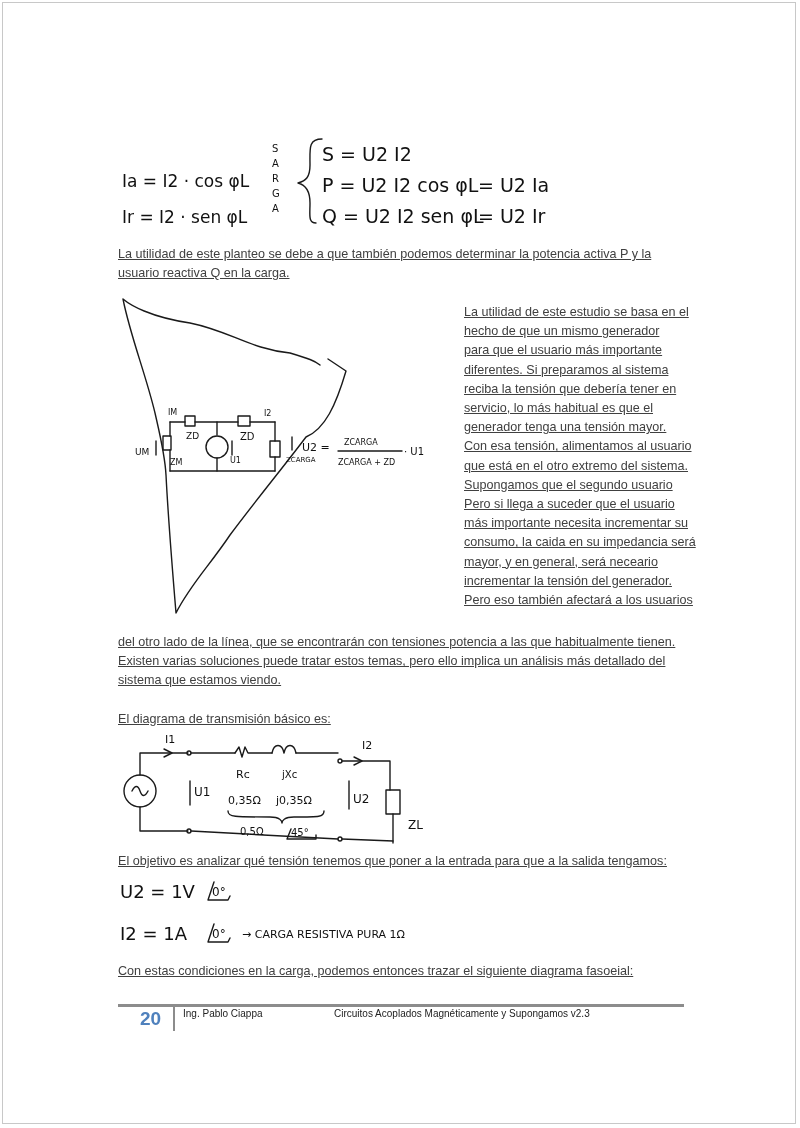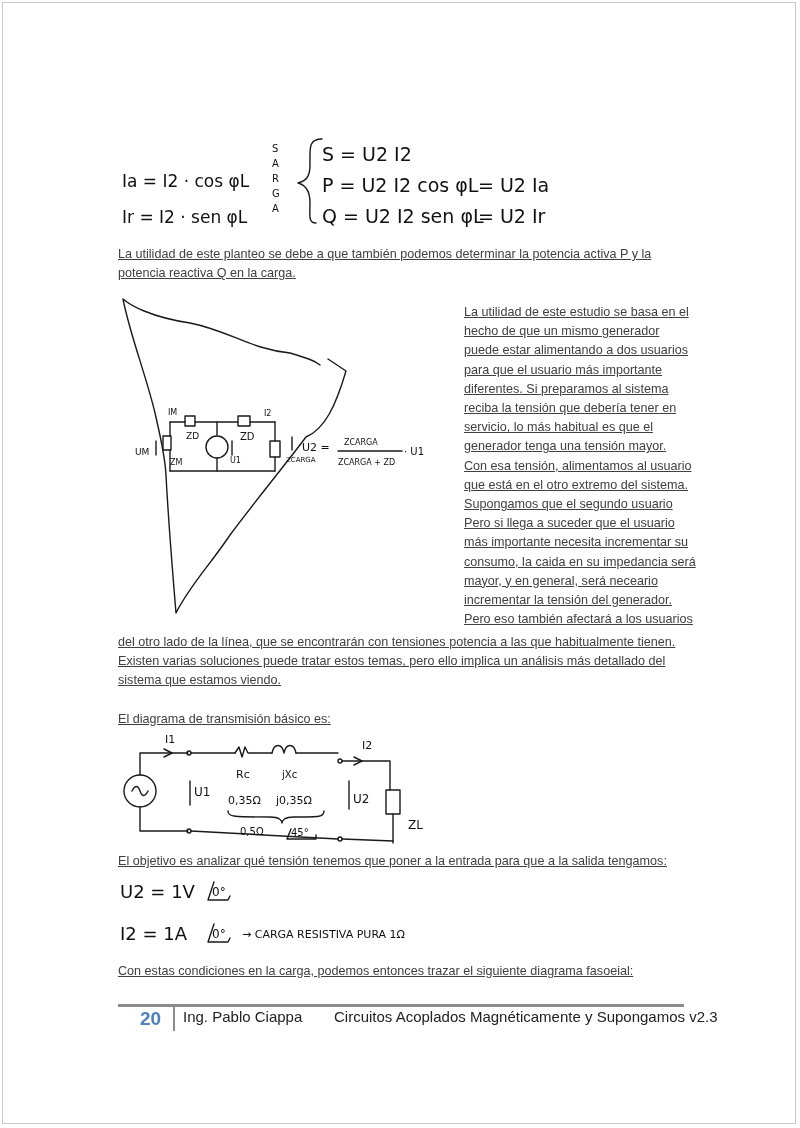--- a/index.html
+++ b/index.html
@@ -5,21 +5,21 @@
   html, body { margin: 0; padding: 0; background: #ffffff; }
   body { width: 800px; height: 1128px; position: relative; overflow: hidden; font-family: "Liberation Sans", sans-serif; }
   .page-border { position: absolute; left: 2px; top: 2px; width: 794px; height: 1122px; border: 1px solid #c8c8c8; box-sizing: border-box; }
   .text { position: absolute; font-family: "Liberation Sans", sans-serif; font-size: 12.6px; color: #404040; line-height: 19.2px; text-decoration: underline; }
   svg.sketch { position: absolute; overflow: visible; }
   svg.sketch path, svg.sketch line, svg.sketch polyline, svg.sketch circle, svg.sketch rect { fill: none; stroke: #1a1a1a; stroke-width: 1.4; stroke-linecap: round; stroke-linejoin: round; }
   svg.sketch text { font-family: "DejaVu Sans", sans-serif; fill: #111; }
   .footer-rule { position: absolute; left: 118px; top: 1004px; width: 566px; height: 3px; background: #8c8c8c; }
   .footer-sep { position: absolute; left: 173px; top: 1007px; width: 2px; height: 24px; background: #8c8c8c; }
   .page-num { position: absolute; left: 140px; top: 1008px; font-family: "Liberation Sans", sans-serif; font-size: 19px; font-weight: bold; color: #4f81bd; text-align: right; }
-  .footer-text { position: absolute; top: 1008px; font-family: "Liberation Sans", sans-serif; font-size: 15px; color: #222; }
+  .footer-text { position: absolute; top: 1008px; font-family: "Liberation Sans", sans-serif; font-size: 10px; color: #222; }
 </style>
 </head>
 <body>
 
 <div class="page-border"></div>
 
 <svg class="sketch" style="left:110px; top:135px;" width="460" height="100">
   <text x="12" y="52" font-size="17">Ia = I2 · cos φL</text>
   <text x="12" y="88" font-size="17">Ir = I2 · sen φL</text>
   <g>
@@ -32,21 +32,21 @@
   <path d="M212,4 C198,4 200,14 200,30 C200,42 196,46 188,48 C196,50 200,56 200,68 C200,80 198,88 206,88"></path>
   <text x="212" y="26" font-size="19">S = U2 I2</text>
   <text x="212" y="57" font-size="19">P = U2 I2 cos φL</text>
   <text x="368" y="57" font-size="19">= U2 Ia</text>
   <text x="212" y="88" font-size="19">Q = U2 I2 sen φL</text>
   <text x="368" y="88" font-size="19">= U2 Ir</text>
 </svg>
 
 <div class="text" style="left:118px; top:245px; width:580px;">
   <div>La utilidad de este planteo se debe a que también podemos determinar la potencia activa P y la</div>
-  <div>potencia reactiva Q en la carga.</div>
+  <div>usuario reactiva Q en la carga.</div>
 </div>
 
 <svg class="sketch" style="left:110px; top:295px;" width="330" height="330">
   <path d="M13,4 C20,10 40,22 80,28 C120,36 140,54 180,58 C200,64 205,66 210,70 M218,64 L236,76 C226,110 215,134 196,142 C175,170 150,200 120,240 C100,270 80,290 66,318 M13,4 C20,40 36,80 45,118 C50,140 55,160 56,180 C58,220 62,270 66,318"></path>
 
   <rect x="53" y="141" width="8" height="14"></rect>
   <line x1="60" y1="127" x2="60" y2="141"></line>
   <line x1="60" y1="155" x2="60" y2="176"></line>
   <line x1="60" y1="127" x2="75" y2="127"></line>
   <rect x="75" y="121" width="10" height="10"></rect>
@@ -74,21 +74,20 @@
   <text x="192" y="156" font-size="11">U2 =</text>
   <text x="234" y="150" font-size="8">ZCARGA</text>
   <line x1="228" y1="156" x2="292" y2="156"></line>
   <text x="228" y="170" font-size="8">ZCARGA + ZD</text>
   <text x="294" y="160" font-size="10">· U1</text>
 </svg>
 
 <div class="text" style="left:464px; top:303px; width:240px;">
   <div>La utilidad de este estudio se basa en el</div>
   <div>hecho de que un mismo generador</div>
-  <div>puede estar alimentando a dos usuarios</div>
   <div>para que el usuario más importante</div>
   <div>diferentes. Si preparamos al sistema</div>
   <div>reciba la tensión que debería tener en</div>
   <div>servicio, lo más habitual es que el</div>
   <div>generador tenga una tensión mayor.</div>
   <div>Con esa tensión, alimentamos al usuario</div>
   <div>que está en el otro extremo del sistema.</div>
   <div>Supongamos que el segundo usuario</div>
   <div>Pero si llega a suceder que el usuario</div>
   <div>más importante necesita incrementar su</div>

